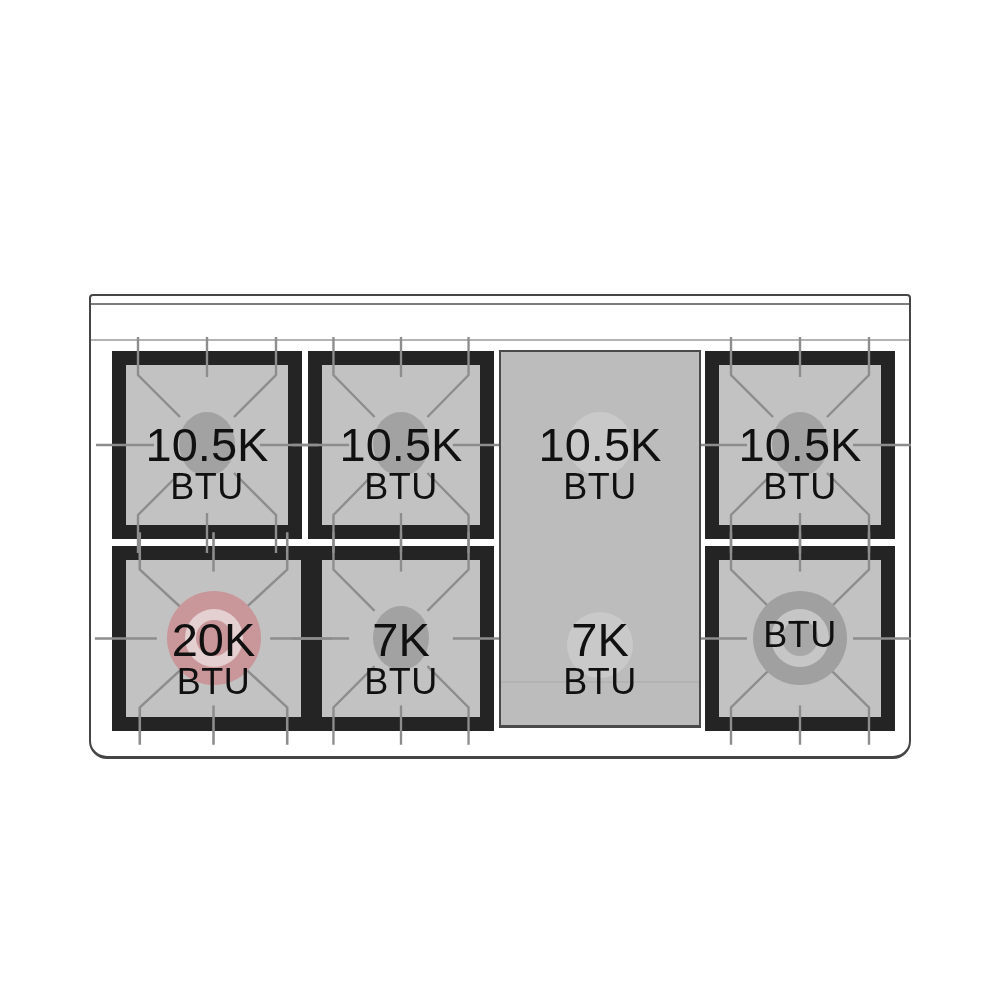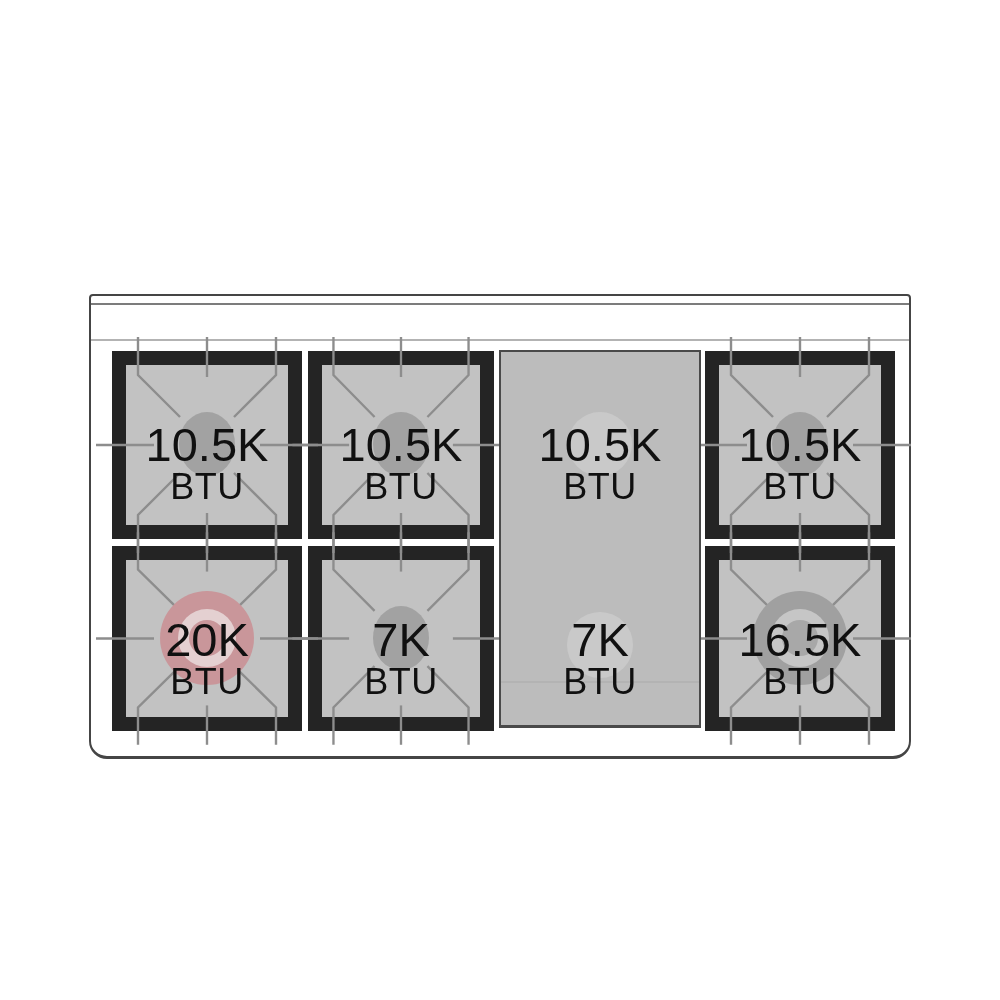--- a/index.html
+++ b/index.html
@@ -11,21 +11,21 @@
       background:#ffffff;border:2px solid var(--body-border,#454545);
       border-bottom-width:3px;border-radius:4px 4px 18px 18px;box-sizing:border-box;}
   .trim-line{position:absolute;left:0;right:0;top:7px;border-top:2px solid var(--trim,#7c7c7c);}
   .back-line{position:absolute;left:0;right:0;top:43px;border-top:2px solid var(--faint-line,#b3b3b3);}
 
   
   .burner{position:absolute;background:var(--frame,#242424);}
   .b-tl{left:21px; top:55px; width:190px;height:188px;}
   .b-tm{left:217px;top:55px; width:186px;height:188px;}
   .b-tr{left:614px;top:55px; width:190px;height:188px;}
-  .b-bl{left:21px; top:250px;width:190px;height:185px;}
+  .b-bl{left:21px; top:250px;width:190px;height:185px;padding-left:13px;}
   .b-bm{left:217px;top:250px;width:186px;height:185px;}
   .b-br{left:614px;top:250px;width:190px;height:185px;}
   .inner{position:absolute;left:14px;right:14px;top:14px;bottom:14px;background:var(--surface,#c2c2c2);}
   svg.grate{position:absolute;left:0;top:0;width:100%;height:100%;overflow:visible;z-index:2;}
   svg.grate path{fill:none;stroke:var(--grate-line,#8d8d8d);stroke-width:2.4;}
 
   
   .cap{position:absolute;z-index:3;}
   .cap-oval{width:56px;height:64px;border-radius:50%;background:var(--cap-gray,#a2a2a2);
             left:calc(50% - 28px);top:calc(50% - 33px);}
@@ -172,21 +172,20 @@
         <path d="M26 -14 V24 L68 66"></path>
           <path d="M164 -14 V24 L122 66"></path>
         <path d="M26 202 V164 L68 122"></path>
           <path d="M164 202 V164 L122 122"></path>
       </svg>
       <div class="cap donut donut-gray">
         <div class="ring"></div>
         <div class="core"></div>
       </div>
       <div class="labels">
-        <div class="val">16.5K</div>
         <div class="unit">BTU</div>
       </div>
     </div>
 
     <div class="griddle">
       <div class="g-circle g-top"></div>
       <div class="g-circle g-bottom"></div>
       <div class="labels g-label-top">
         <div class="val">10.5K</div>
         <div class="unit">BTU</div>

